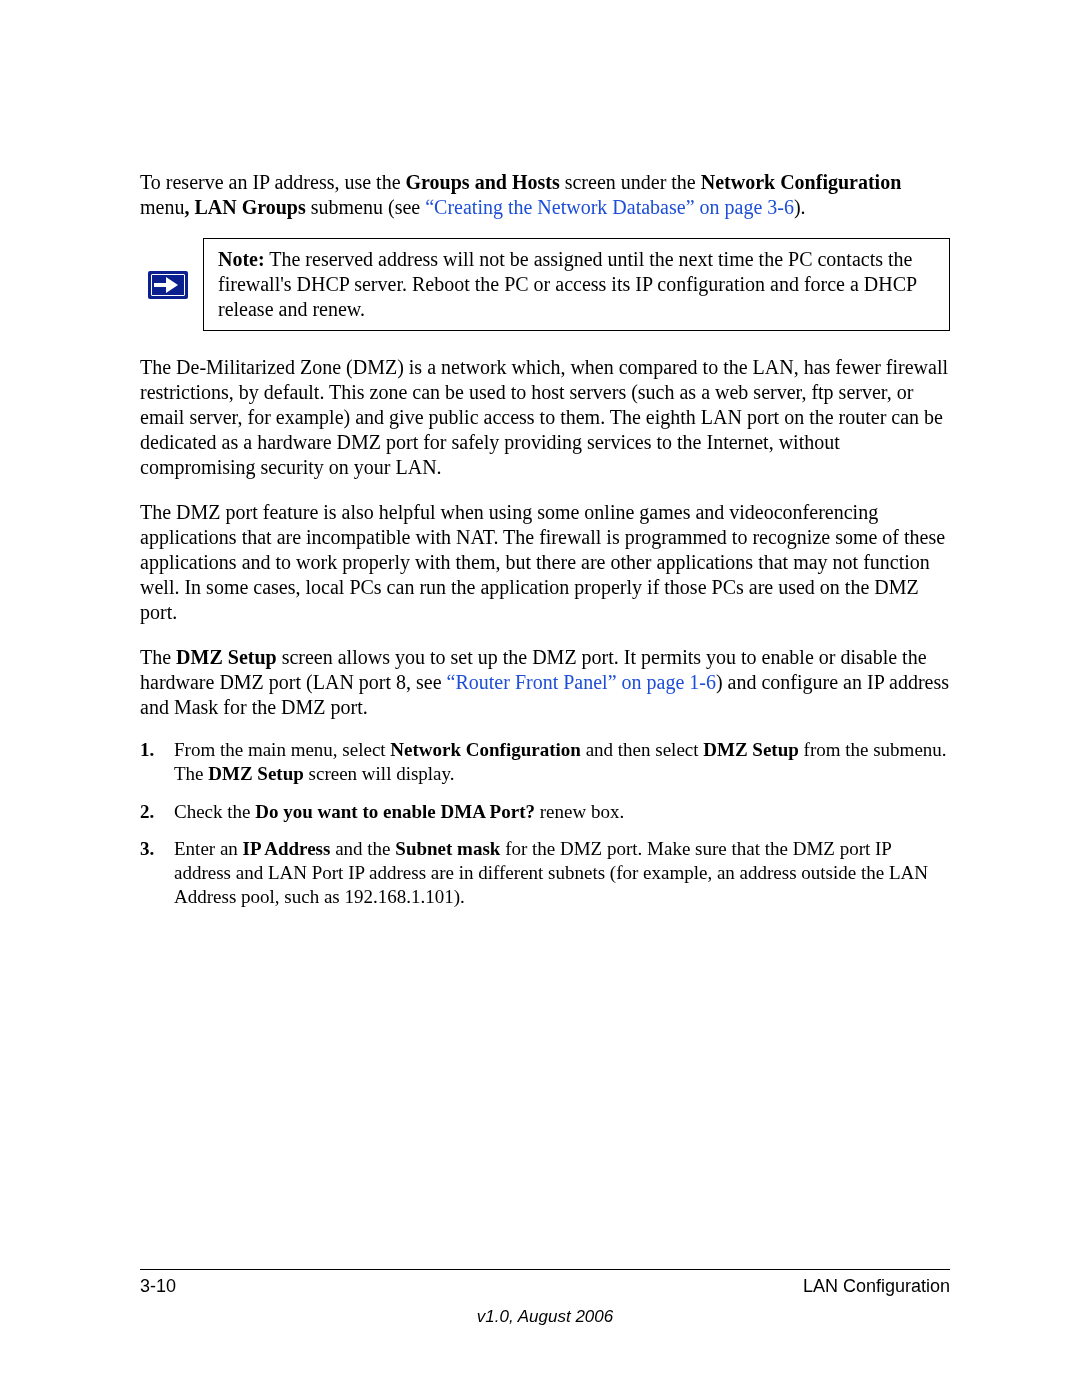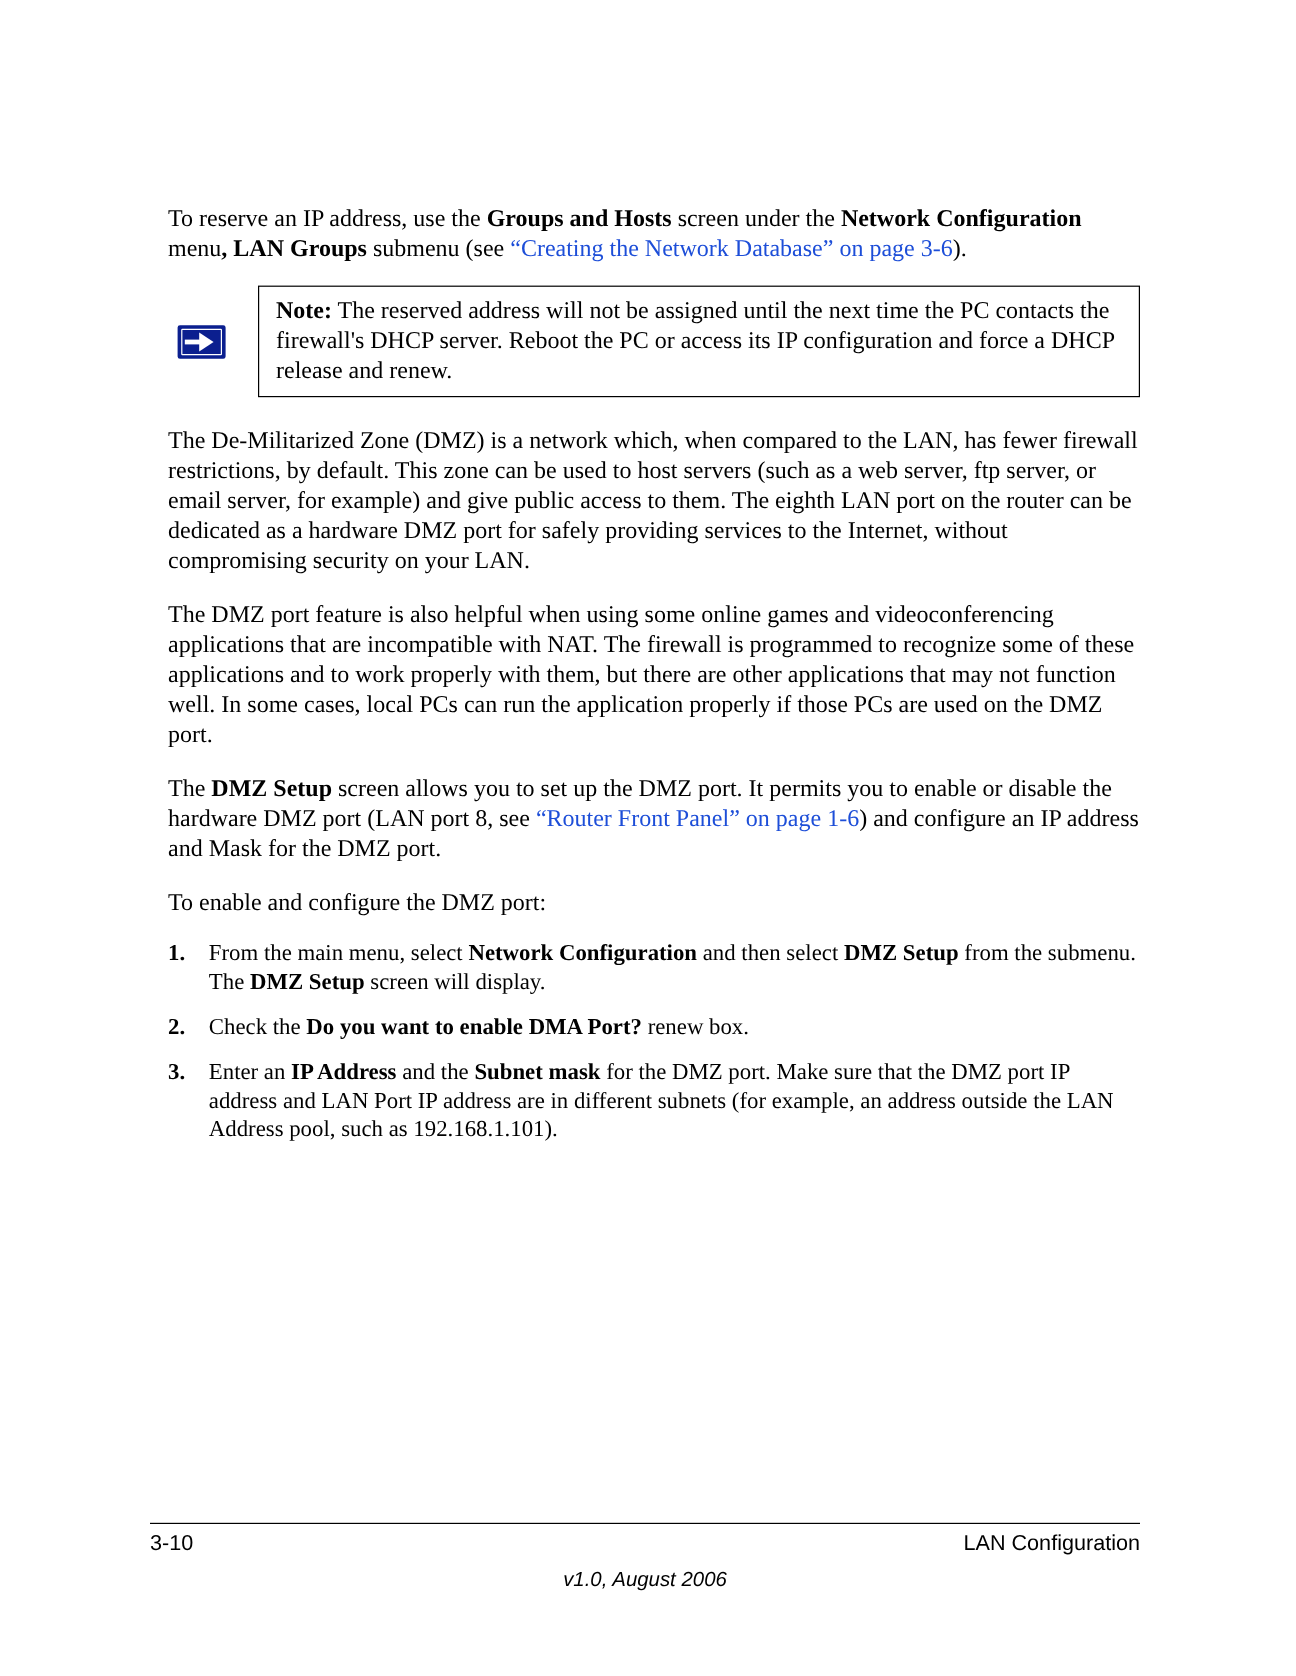--- a/index.html
+++ b/index.html
@@ -27,21 +27,20 @@
     font-size: 20px;
     line-height: 1.25;
     margin-bottom: 18px;
   }
   .bold { font-weight: bold; }
   .link { color: #1d4ed8; }
   .note-row {
     display: flex;
     align-items: stretch;
     margin: 18px 0 24px 0;
-    gap: 12px;
   }
   .note-icon-cell {
     width: 55px;
     display: flex;
     align-items: center;
     justify-content: center;
     padding-right: 8px;
   }
   .arrow-icon {
     width: 40px;
@@ -107,21 +106,21 @@
     margin-bottom: 14px;
   }
   ol.steps > li::before {
     content: counter(step) ".";
     font-weight: bold;
     position: absolute;
     left: 0;
   }
   .footer {
     position: absolute;
-    left: 125px;
+    left: 140px;
     right: 130px;
     bottom: 70px;
   }
   .footer-rule {
     border-top: 1.5px solid #000;
     padding-top: 6px;
     display: flex;
     justify-content: space-between;
     font-family: Arial, Helvetica, sans-serif;
     font-size: 18px;
@@ -157,21 +156,20 @@
 
 
   <p class="body-text">The De-Militarized Zone (DMZ) is a network which, when compared to the LAN, has fewer firewall restrictions, by default. This zone can be used to host servers (such as a web server, ftp server, or email server, for example) and give public access to them. The eighth LAN port on the router can be dedicated as a hardware DMZ port for safely providing services to the Internet, without compromising security on your LAN.</p>
   <p class="body-text">The DMZ port feature is also helpful when using some online games and videoconferencing applications that are incompatible with NAT. The firewall is programmed to recognize some of these applications and to work properly with them, but there are other applications that may not function well. In some cases, local PCs can run the application properly if those PCs are used on the DMZ port.</p>
 
 
   <p class="body-text">
     <span>The </span><span class="bold">DMZ Setup</span><span> screen allows you to set up the DMZ port. It permits you to enable or disable the hardware DMZ port (LAN port 8, see </span><span class="link">“Router Front Panel” on page 1-6</span><span>) and configure an IP address and Mask for the DMZ port.</span>
   </p>
 
-  <p class="body-text">To enable and configure the DMZ port:</p>
 
   <ol class="steps">
     <li>
       <span>From the main menu, select </span><span class="bold">Network Configuration</span><span> and then select </span><span class="bold">DMZ Setup</span><span> from the submenu. The </span><span class="bold">DMZ Setup</span><span> screen will display.</span>
     </li>
     <li>
       <span>Check the </span><span class="bold">Do you want to enable DMA Port?</span><span> renew box.</span>
     </li>
     <li>
       <span>Enter an </span><span class="bold">IP Address</span><span> and the </span><span class="bold">Subnet mask</span><span> for the DMZ port. Make sure that the DMZ port IP address and LAN Port IP address are in different subnets (for example, an address outside the LAN Address pool, such as 192.168.1.101).</span>

